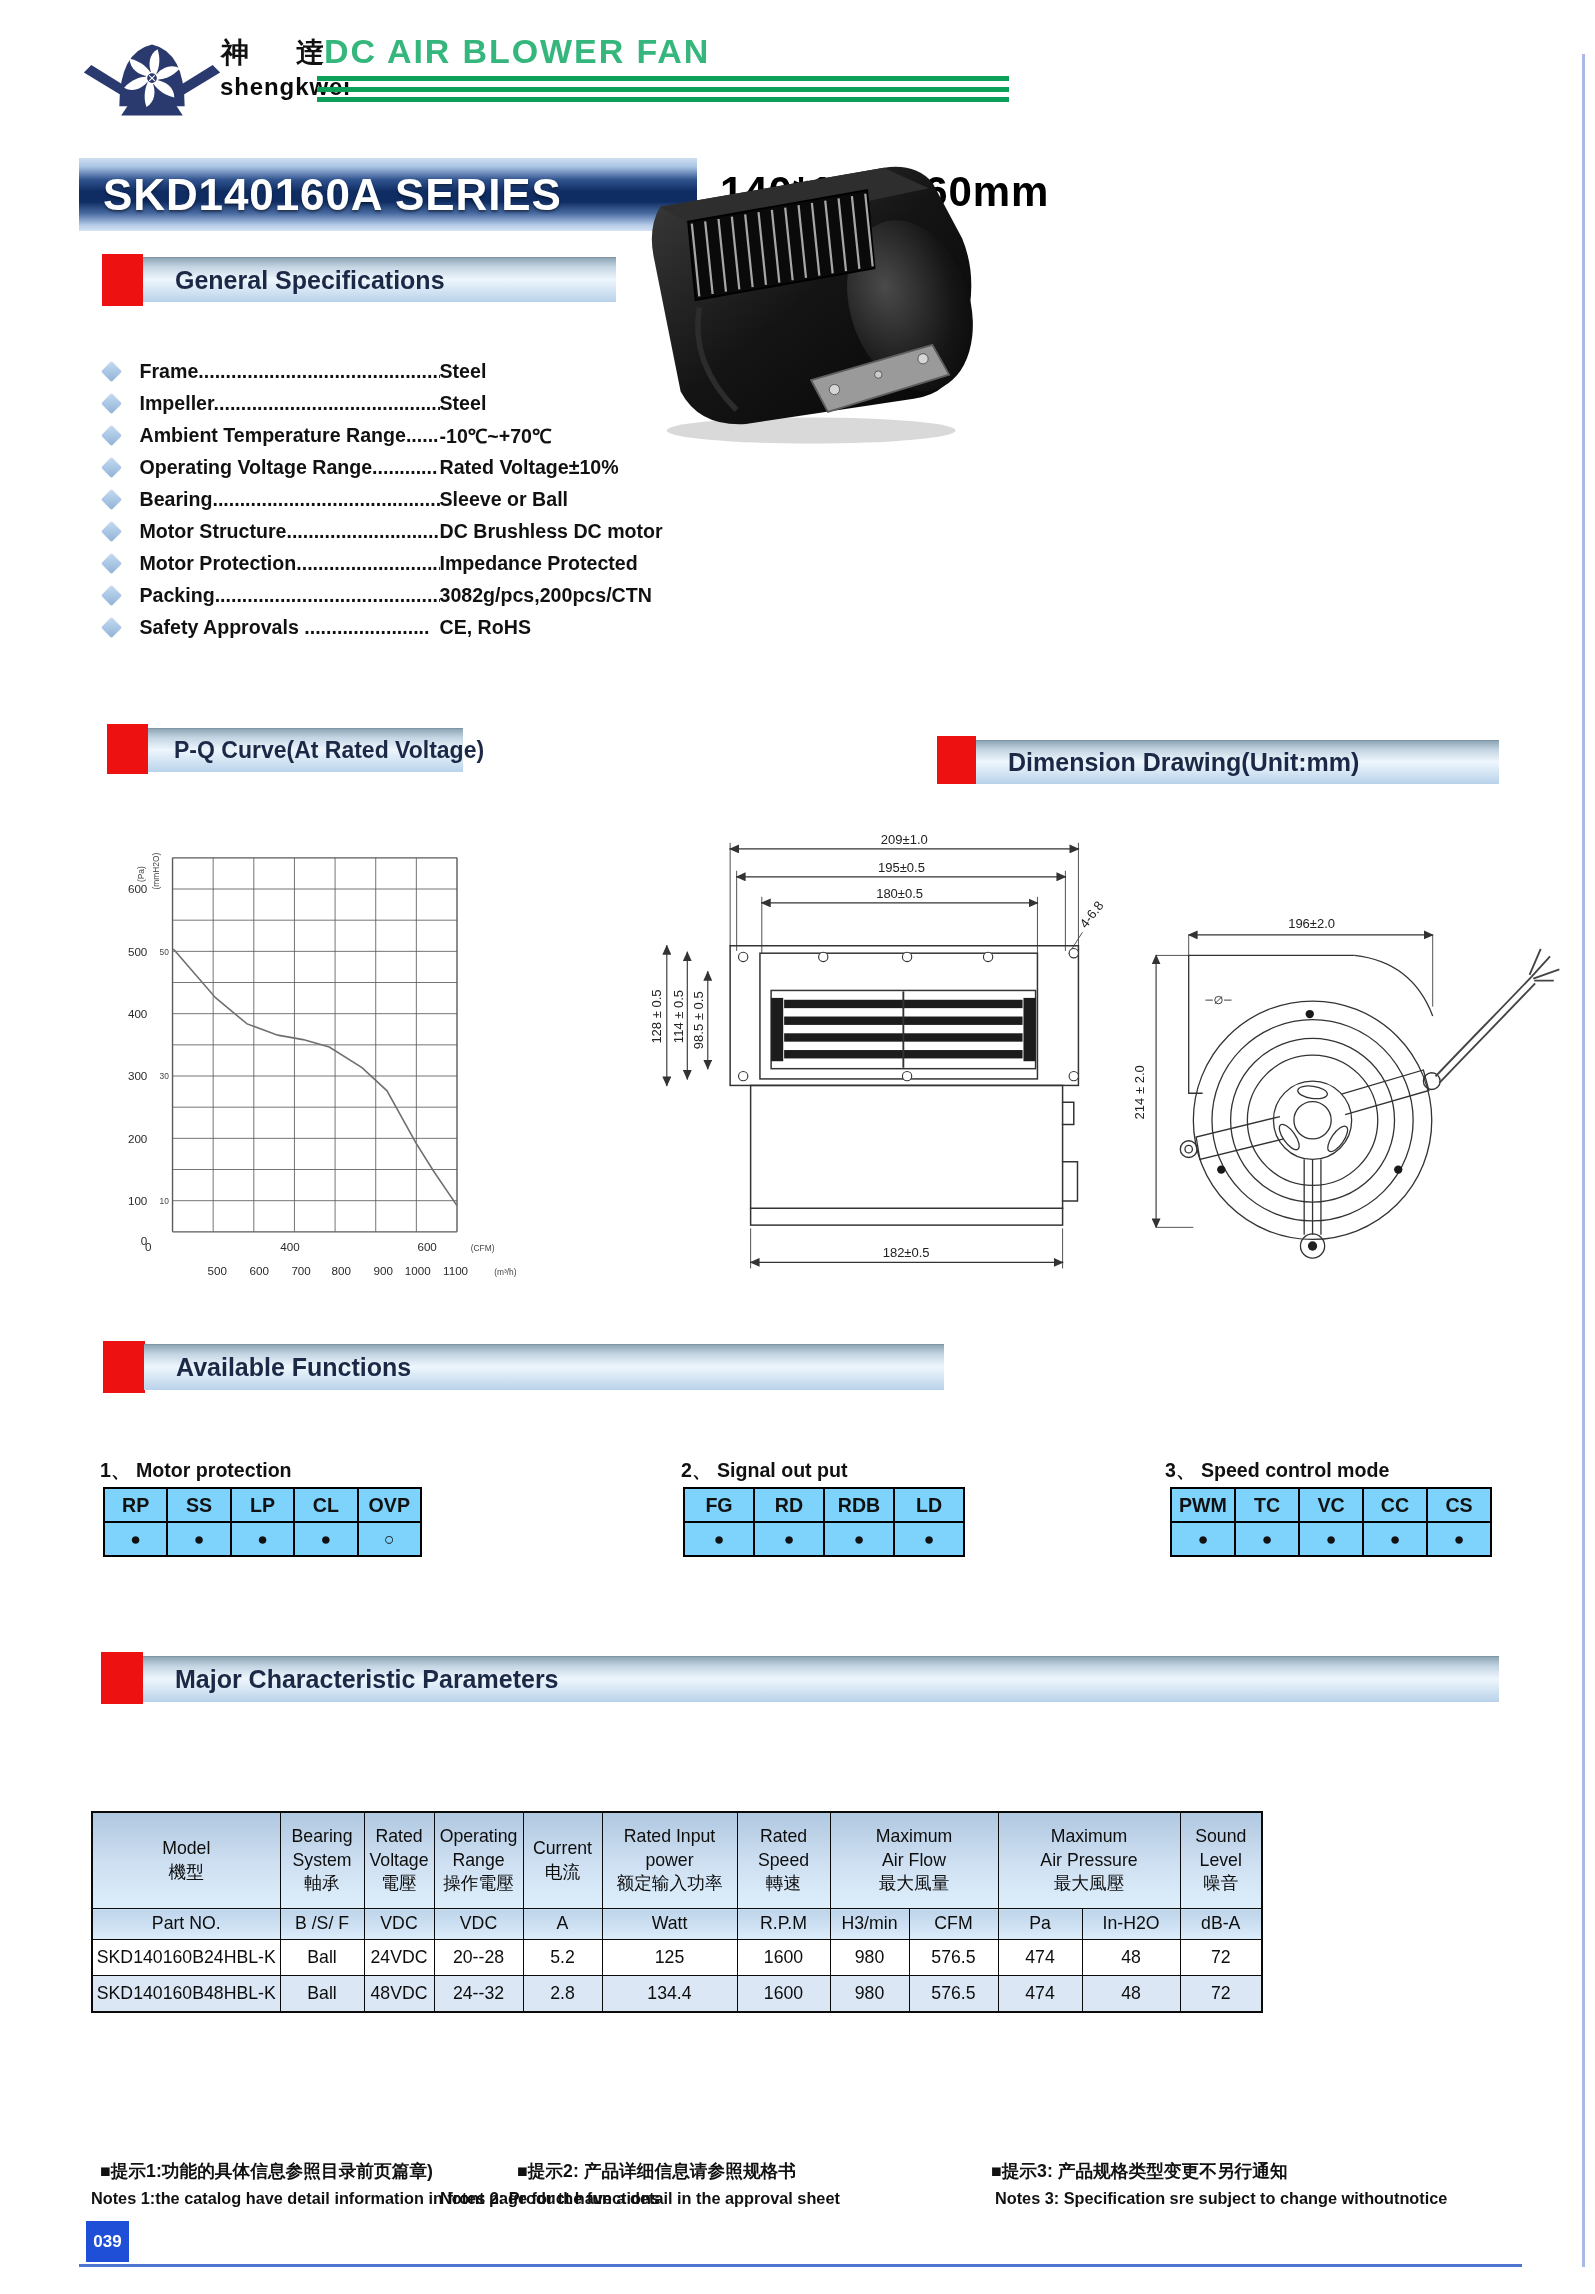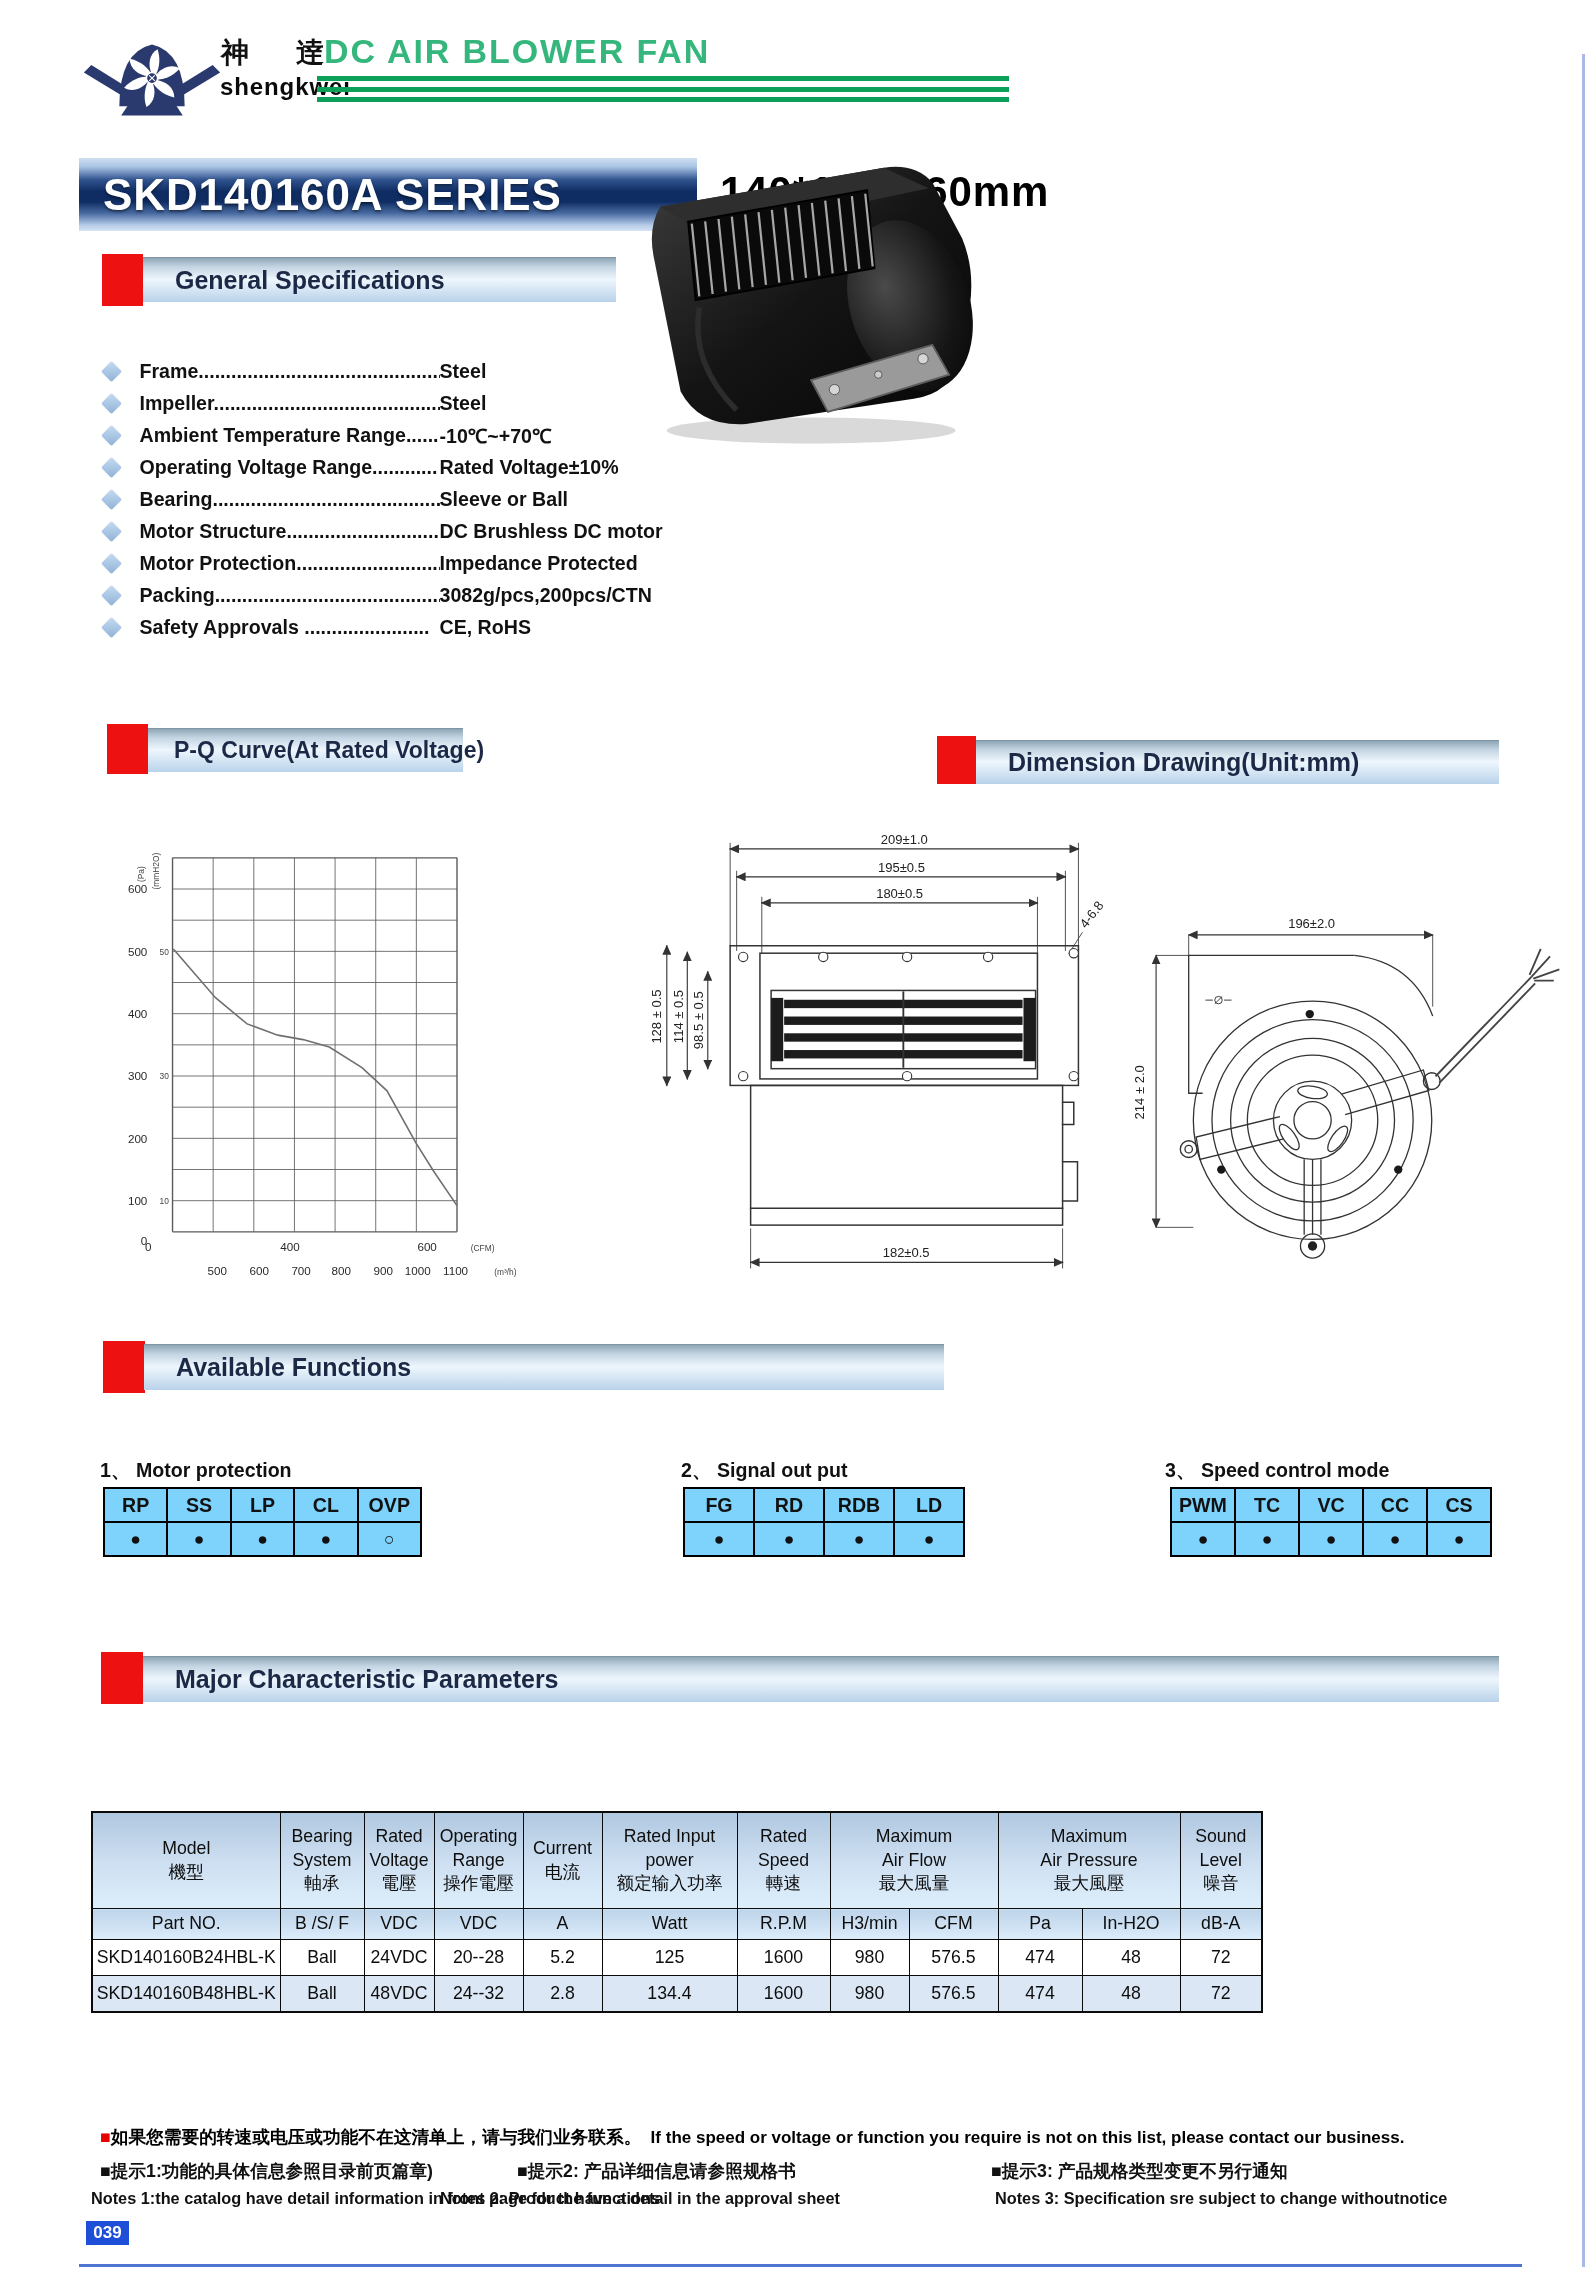--- a/index.html
+++ b/index.html
@@ -526,30 +526,27 @@
       <td>1600</td>
       <td>980</td>
       <td>576.5</td>
       <td>474</td>
       <td>48</td>
       <td>72</td>
     </tr>
   </tbody>
     </table>
 
-  <div class="abs foot1" style="left:100px;top:2125px">
-    <span class="rsq">■</span><span>如果您需要的转速或电压或功能不在这清单上，请与我们业务联系。</span><span class="en">If the speed or voltage or function you require is not on this list, please contact our business.</span>
-  </div>
   <div class="abs tip" style="left:100px;top:2159px">■提示1:功能的具体信息参照目录前页篇章)</div>
   <div class="abs tip" style="left:517px;top:2159px">■提示2: 产品详细信息请参照规格书</div>
   <div class="abs tip" style="left:991px;top:2159px">■提示3: 产品规格类型变更不另行通知</div>
   <div class="abs note" style="left:91px;top:2189px">Notes 1:the catalog have detail information in front page for the functions</div>
   <div class="abs note" style="left:440px;top:2189px">Notes 2: Product have a  detail in the approval sheet</div>
   <div class="abs note" style="left:995px;top:2189px">Notes 3: Specification sre subject to change withoutnotice</div>
 
-  <div class="abs pagebox" style="left:86px;top:2221px;width:43px;height:24px">
+  <div class="abs pagebox" style="left:86px;top:2221px;width:43px;height:41px">
     <span>039</span>
   </div>
   <div class="abs bluebar" style="left:79px;top:2264px;width:1443px;height:2.8px"></div>
   <div class="abs rightbar" style="left:1582px;top:54px;width:2.8px;height:2213px"></div>
 
 </div>
 
 
 </body></html>

